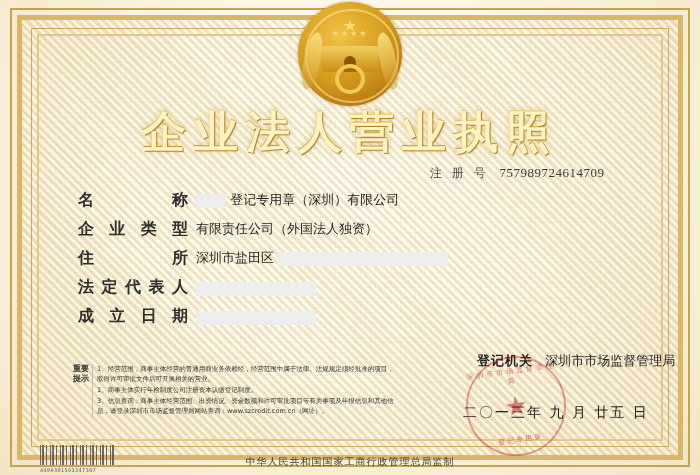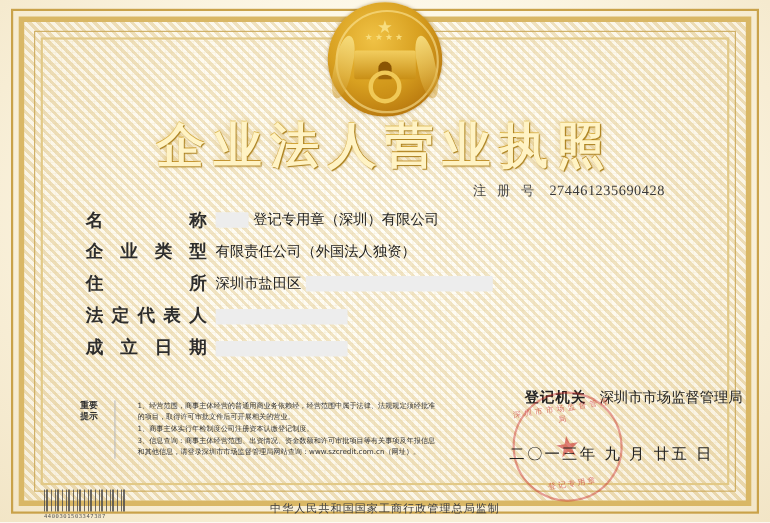--- a/index.html
+++ b/index.html
@@ -230,23 +230,22 @@
     color: #2f2f2f;
     text-align: center;
     letter-spacing: 0;
   }
   .notes-body {
     flex: 1;
     font-family: "DejaVu Sans", sans-serif;
     font-size: 6.5px;
     line-height: 10px;
     color: #333;
-    padding-left: 20px;
+    padding-left: 4px;
     border-left: 1px solid #b9b9b9;
-    margin-left: 12px;
   }
   .notes-body p { margin: 0 0 1px 0; }
 
   
   .registrar {
     position: absolute;
     left: 430px;
     top: 352px;
     font-family: "DejaVu Sans", sans-serif;
     font-size: 13px;
@@ -356,21 +355,21 @@
     <div class="star-big">★</div>
     <div class="stars-small">★★★★</div>
     <div class="gate"></div>
     <div class="gear"></div>
   </div>
 
   <div class="title">企业法人营业执照</div>
 
   <div class="reg-row">
     <span class="reg-label">注 册 号</span>
-    <span class="reg-value">274461235690428</span>
+    <span class="reg-value">757989724614709</span>
   </div>
 
   <div class="fields">
 
     <div class="field-row">
       <div class="field-label">
         <span>名</span>
           <span>称</span>
       </div>
       <div class="field-value">

